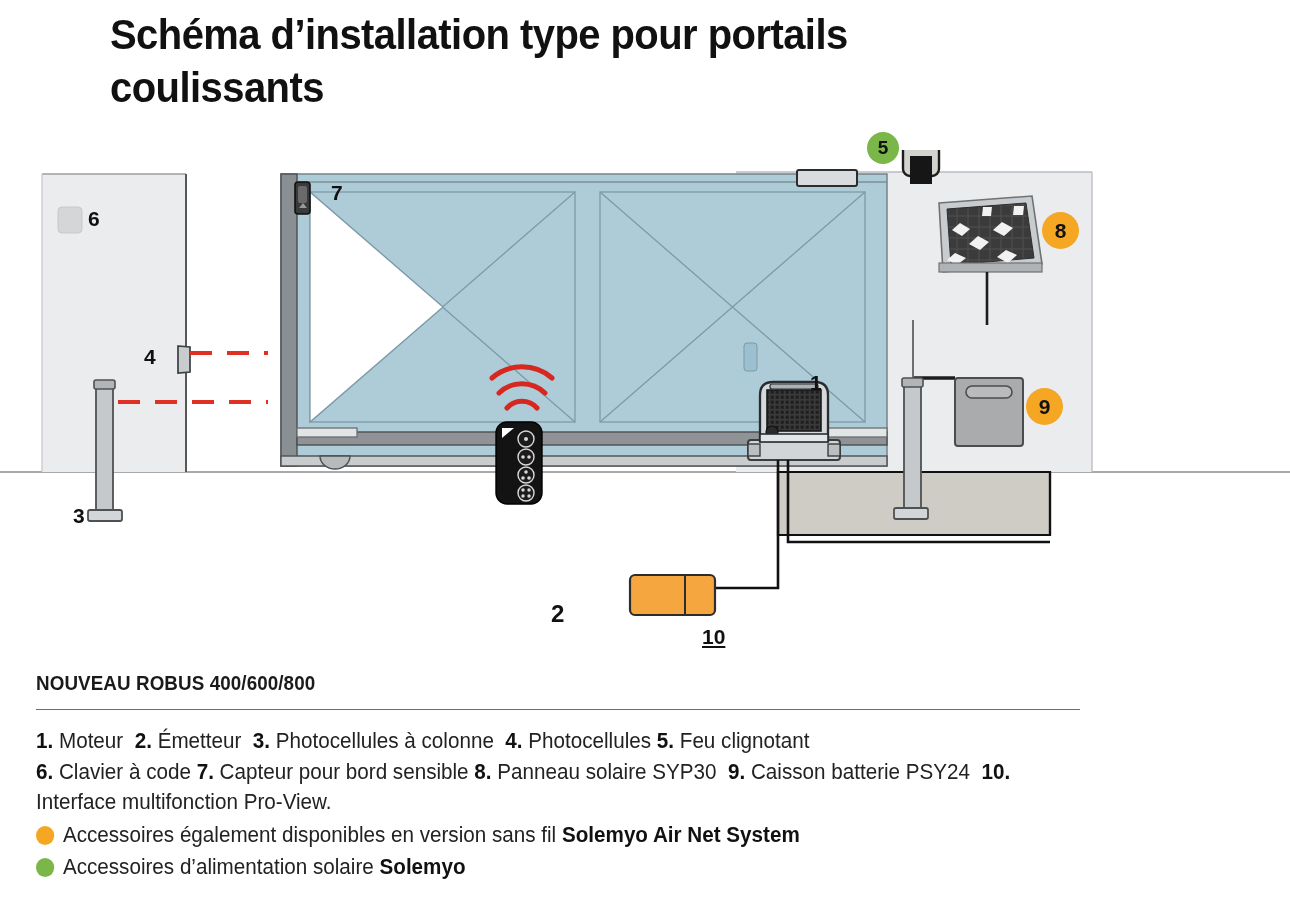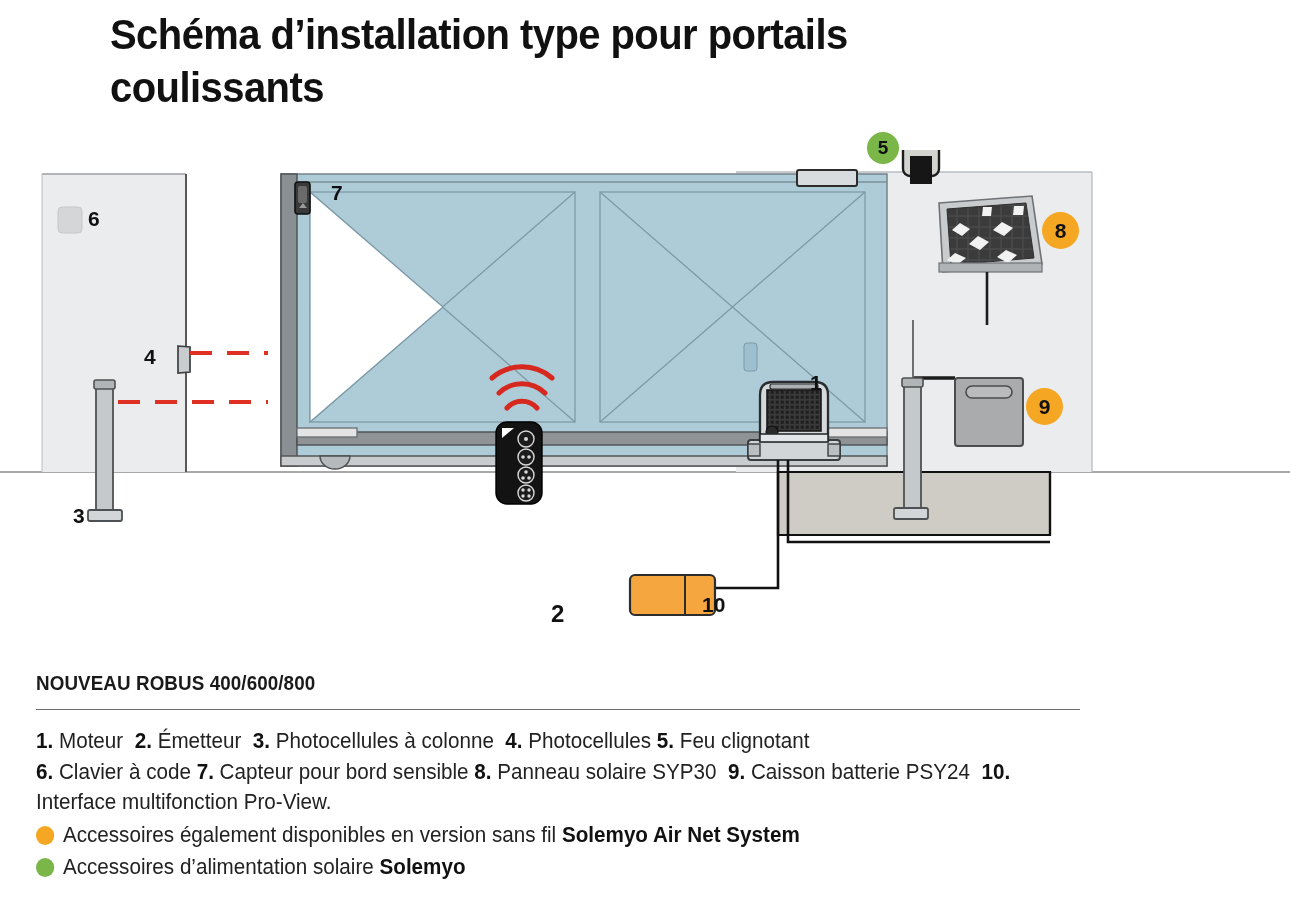--- a/index.html
+++ b/index.html
@@ -254,21 +254,21 @@
     <div class="numlab" style="left:331px;top:32px;">7</div>
 
     <div class="badge orange" style="left:1042px;top:62px;width:37px;height:37px;font-size:21px;">
       <span>8</span>
     </div>
 
     <div class="badge orange" style="left:1026px;top:238px;width:37px;height:37px;font-size:21px;">
       <span>9</span>
     </div>
 
-    <div class="numlab" style="left:702px;top:444px;">10</div>
+    <div class="numlab" style="left:702px;top:476px;text-decoration:underline;">10</div>
   </div>
 
   <div class="footer">
     <div class="prodname">NOUVEAU ROBUS 400/600/800</div>
     <div class="rule"></div>
 
     <div class="legend">
       <div>
         <b>1.</b>
         <span>Moteur</span>&nbsp;

